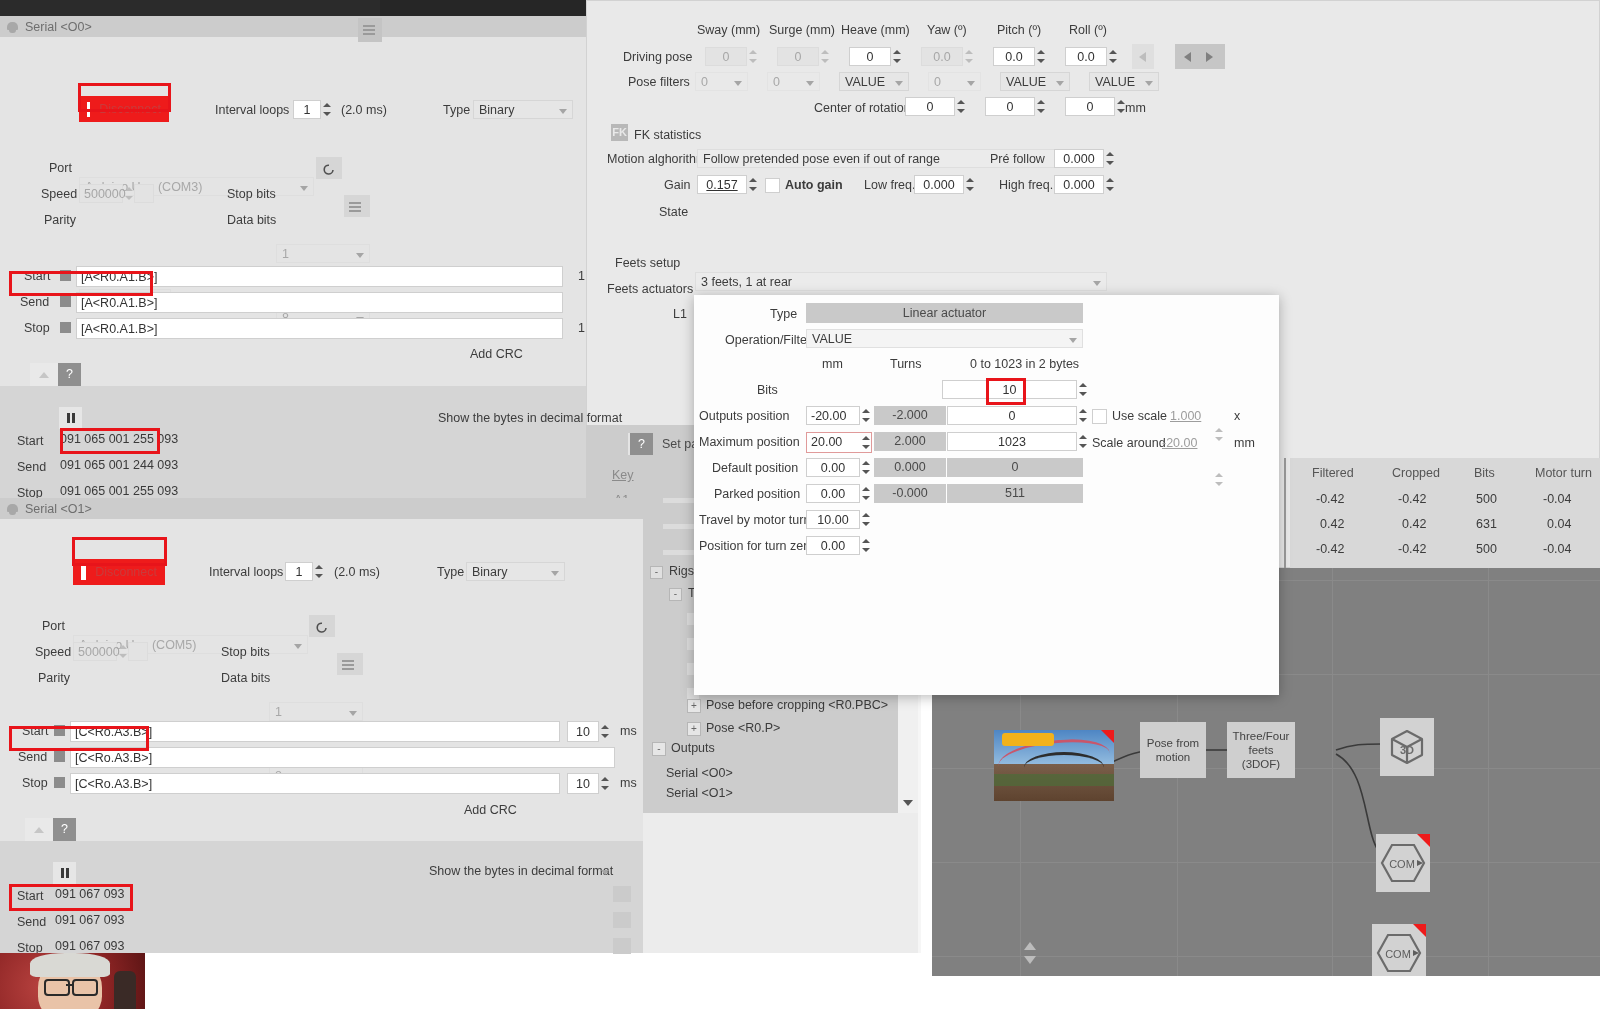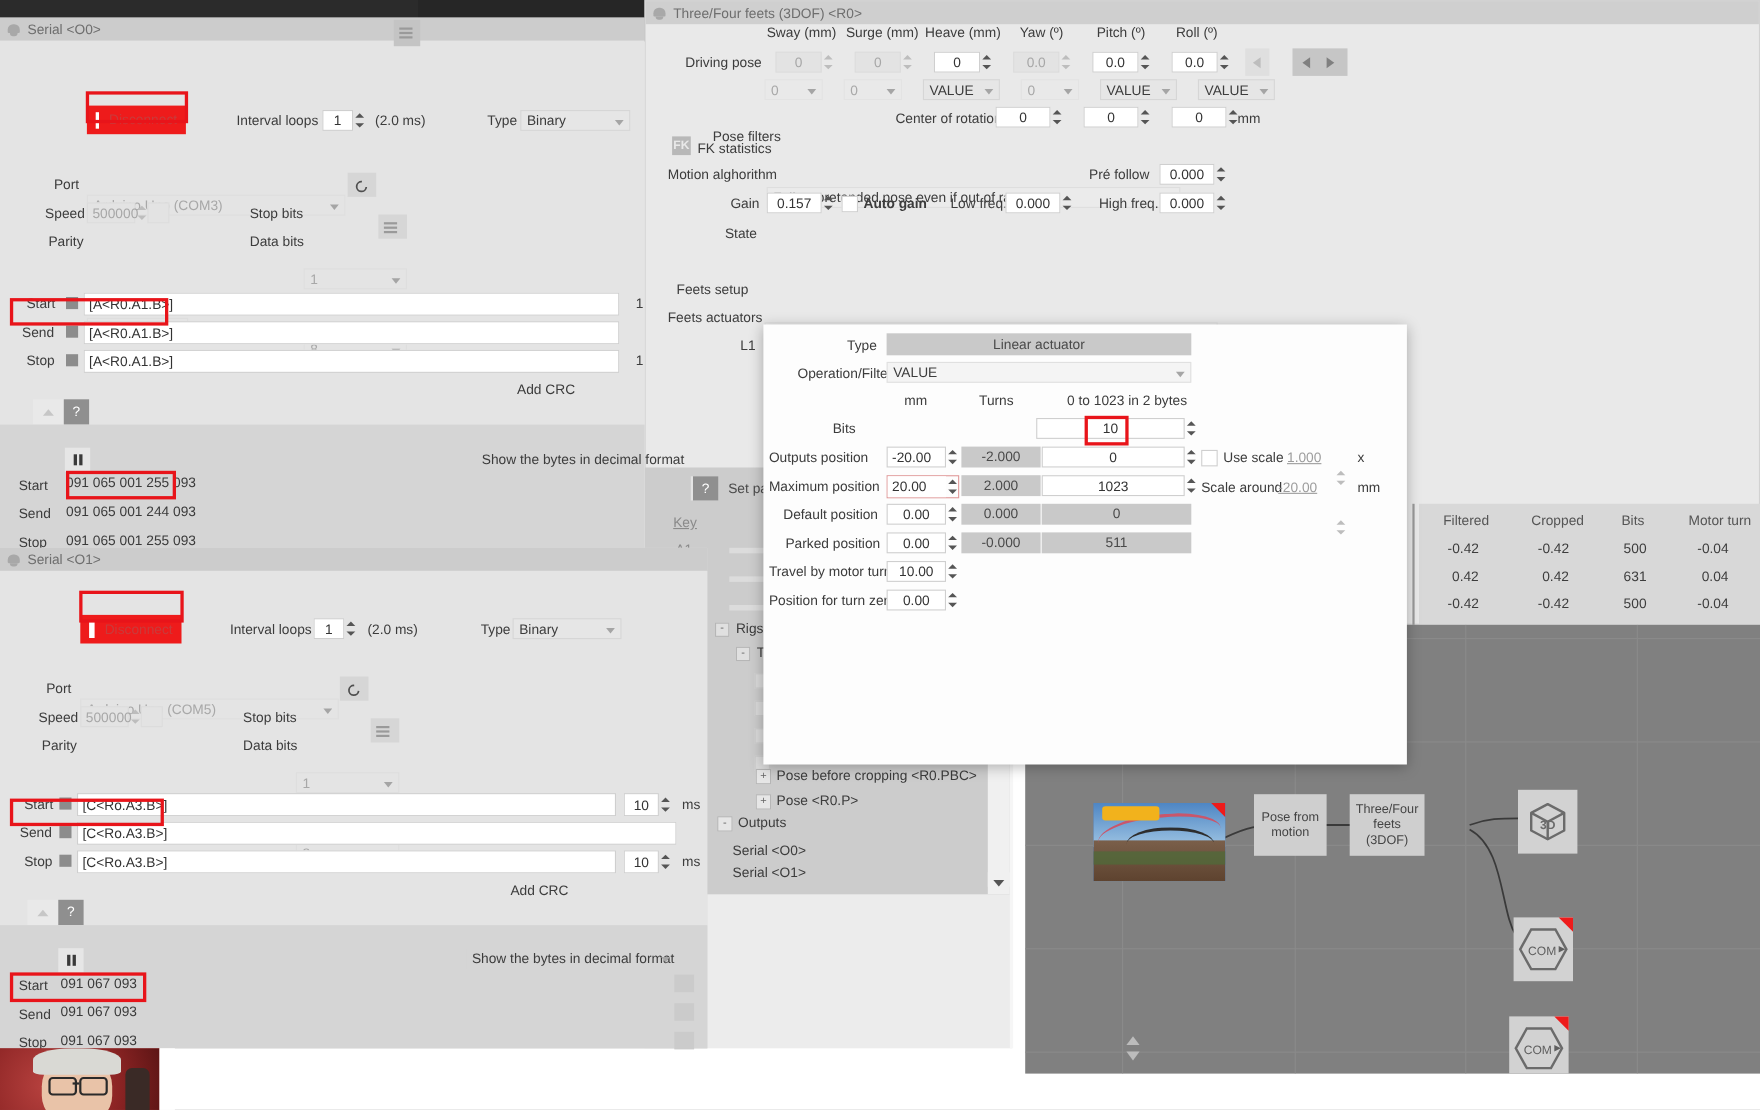--- a/index.html
+++ b/index.html
@@ -59,24 +59,20 @@
 
 <div class="abs" style="left:0;top:0;width:1600px;height:1009px;background:#2b2b2b;"></div>
 
 <div class="abs" style="left:0;top:0;width:1600px;height:1009px;background:#ffffff;"></div>
 
 <div class="abs" style="left:0;top:0;width:586px;height:38px;background:#2b2b2b;"></div>
 <div class="abs" style="left:380px;top:0;width:206px;height:38px;background:#262626;"></div>
 
 <div class="abs" style="left:586px;top:0;width:1014px;height:568px;background:#e9e9e9;border:1px solid #d2d2d2;box-sizing:border-box;">
 
-  <div class="titlebar" style="width:100%;">
-    <span class="bellico"></span>
-    <span>Three/Four feets (3DOF) &lt;R0&gt;</span>
-  </div>
 
   <div class="abs row" style="left:0;top:22px;">
     <div class="abs lbl" style="left:110px;top:0;">Sway (mm)</div>
     <div class="abs lbl" style="left:182px;top:0;">Surge (mm)</div>
     <div class="abs lbl" style="left:254px;top:0;">Heave (mm)</div>
     <div class="abs lbl" style="left:340px;top:0;">Yaw (º)</div>
     <div class="abs lbl" style="left:410px;top:0;">Pitch (º)</div>
     <div class="abs lbl" style="left:482px;top:0;">Roll (º)</div>
   </div>
 
@@ -127,21 +123,21 @@
   </div>
 
   <div class="abs" style="left:545px;top:43px;width:22px;height:25px;background:#dfdfdf;">
     <div class="abs" style="left:7px;top:8px;width:0;height:0;border-top:5px solid transparent;border-bottom:5px solid transparent;border-right:7px solid #bdbdbd;"></div>
   </div>
   <div class="abs row" style="left:588px;top:43px;width:50px;height:25px;background:#c6c6c6;">
     <div class="abs" style="left:9px;top:8px;width:0;height:0;border-top:5px solid transparent;border-bottom:5px solid transparent;border-right:7px solid #808080;"></div>
     <div class="abs" style="left:31px;top:8px;width:0;height:0;border-top:5px solid transparent;border-bottom:5px solid transparent;border-left:7px solid #808080;"></div>
   </div>
 
-  <div class="abs lbl" style="left:61px;top:74px;margin-top:42px;">Pose filters</div>
+  <div class="abs lbl" style="left:41px;top:74px;">Pose filters</div>
   <div class="abs row" style="left:108px;top:71px;gap:19px;">
     <div class="combo dim" style="width:53px;background:#e9e9e9;border-color:#e3e3e3;">0</div>
     <div class="combo dim" style="width:53px;background:#e9e9e9;border-color:#e3e3e3;">0</div>
     <div class="combo" style="width:70px;">VALUE</div>
     <div class="combo dim" style="width:53px;background:#e9e9e9;border-color:#e3e3e3;">0</div>
     <div class="combo" style="width:70px;">VALUE</div>
     <div class="combo" style="width:70px;">VALUE</div>
   </div>
 
   <div class="abs lbl" style="left:227px;top:100px;">Center of rotation</div>
@@ -179,21 +175,21 @@
   <div class="abs row" style="left:467px;top:148px;">
     <div class="field ctr" style="width:50px;">0.000</div>
     <div class="spin">
         <i class="up"></i>
         <i class="dn"></i>
       </div>
   </div>
 
   <div class="abs lbl" style="left:77px;top:177px;">Gain</div>
   <div class="abs row" style="left:110px;top:174px;">
-    <div class="field ctr" style="width:50px;">0.157</div>
+    <div class="field ctr" style="width:50px;text-decoration:underline;">0.157</div>
     <div class="spin">
         <i class="up"></i>
         <i class="dn"></i>
       </div>
   </div>
   <div class="abs chk w" style="left:178px;top:177px;width:13px;height:13px;"></div>
   <div class="abs lbl" style="left:198px;top:177px;font-weight:bold;">Auto gain</div>
   <div class="abs lbl" style="left:277px;top:177px;">Low freq.</div>
   <div class="abs row" style="left:327px;top:174px;">
     <div class="field ctr" style="width:50px;">0.000</div>

